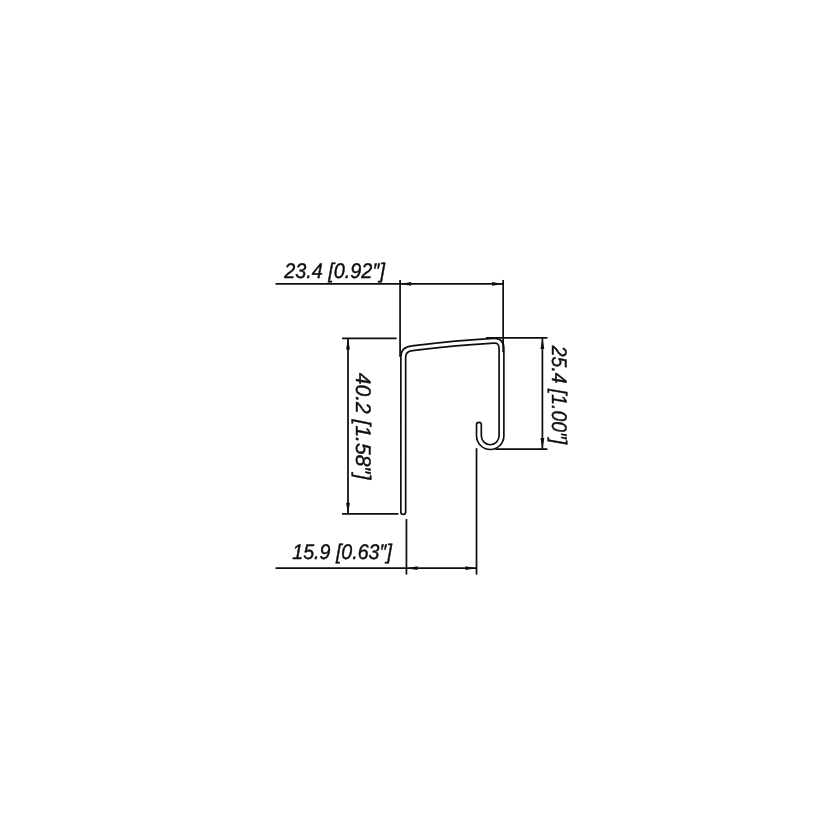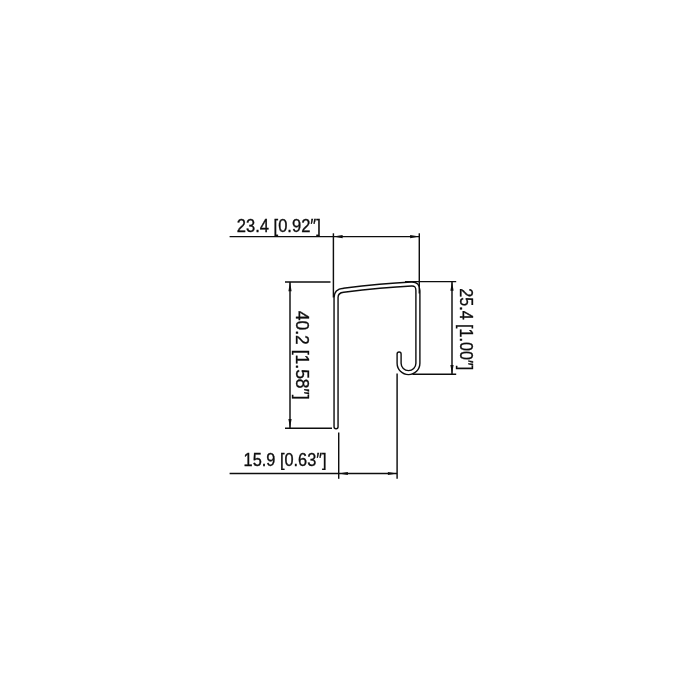--- a/index.html
+++ b/index.html
@@ -1,16 +1,16 @@
 <!DOCTYPE html>
 <html><head>
 <meta charset="utf-8">
 <style>
   html,body{margin:0;padding:0;background:#ffffff;}
-  .page{width:648px;height:700px;position:relative;background:#e5e5e5;overflow:hidden;transform:translateZ(0);will-change:transform;}
+  .page{width:648px;height:700px;position:relative;background:#e5e5e5;overflow:hidden;transform:translateZ(0);will-change:transform;font-style:italic;}
   svg text{font-family:"Liberation Sans",sans-serif;fill:#0e0e0e;stroke:#0e0e0e;stroke-width:0.35;opacity:0.999;}
 </style>
 </head>
 <body>
 <div class="page">
 <svg width="700" height="700" viewBox="0 0 700 700" xmlns="http://www.w3.org/2000/svg">
 
   <rect x="0" y="0" width="700" height="700" fill="#ffffff"></rect>
 
   <path d="M 336.05 426.7 L 336.05 297.5 Q 336.05 290.9 343.5 290.2 C 363.5 287.8 393 285.0 411.5 284.0 Q 417.9 283.7 417.9 290.5 L 417.9 363.2 A 9.4 9.4 0 0 1 399.1 363.2 L 399.1 354" fill="none" stroke="#0e0e0e" stroke-width="5.4" stroke-linecap="round" stroke-linejoin="round"></path>

